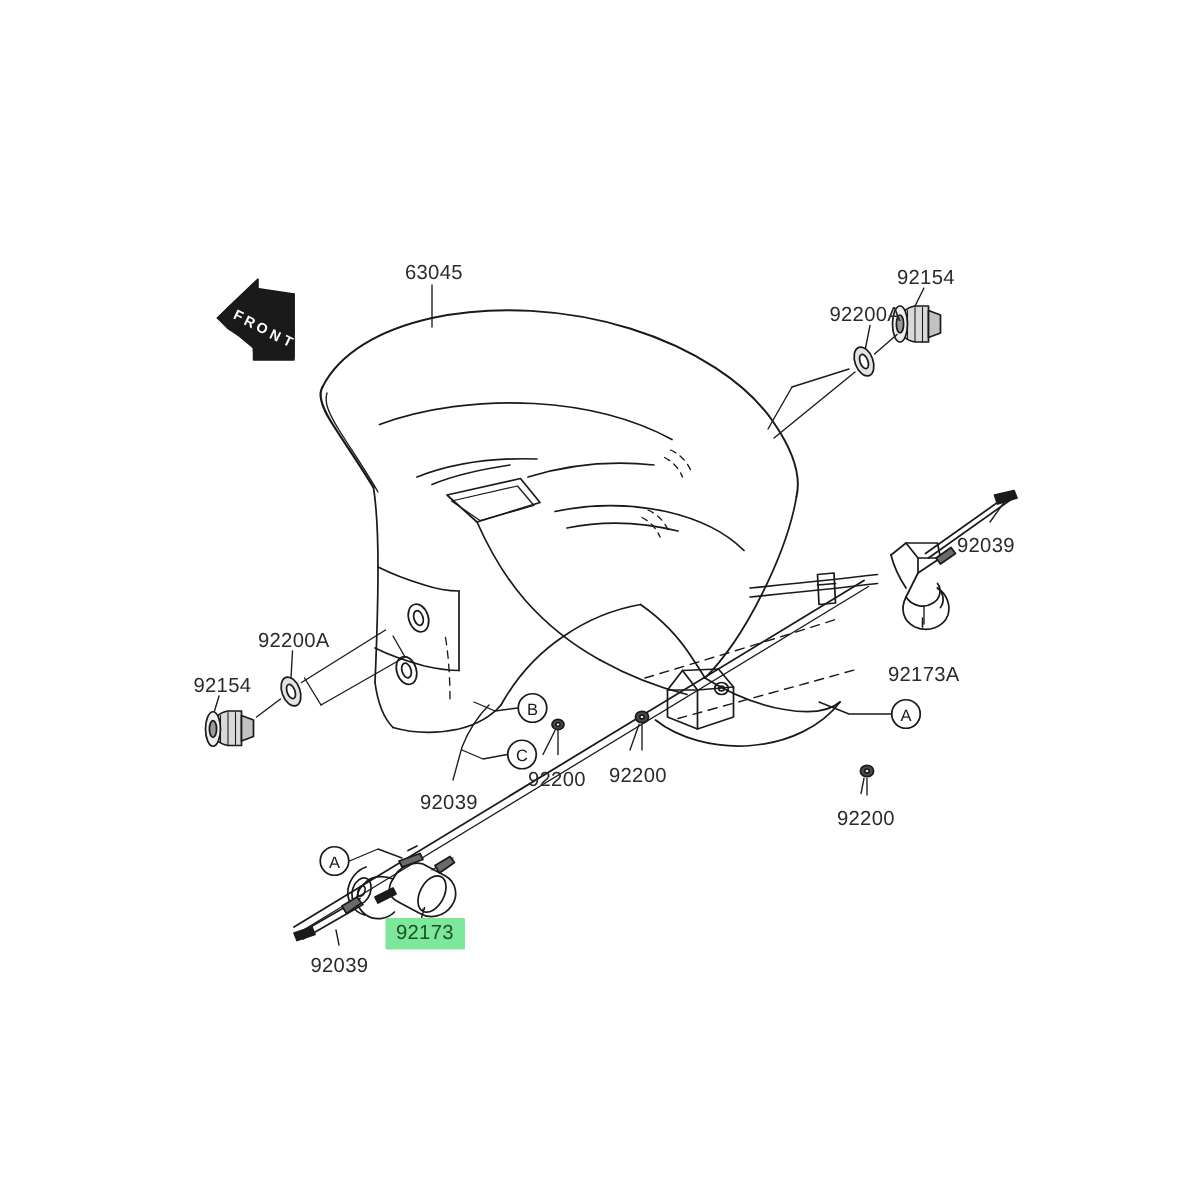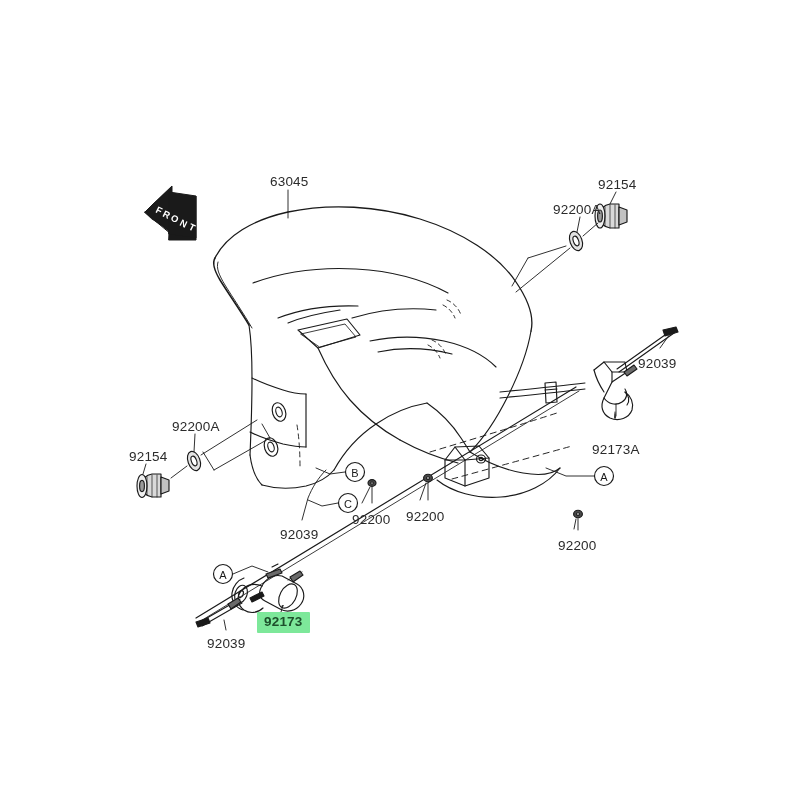--- a/index.html
+++ b/index.html
@@ -32,21 +32,21 @@
     color: #2b2b2b;
     letter-spacing: 0.2px;
     white-space: nowrap;
     line-height: 1;
   }
   .lbl.hl {
     background: #7de89a;
     color: #1d4f2b;
     padding: 3px 7px 4px 7px;
     border-radius: 1px;
-    font-weight: 700;
+    font-weight: 400;
     text-align: right;
   }
 </style>
 </head>
 <body>
 
 <div id="stage">
 
   <svg id="diagram-svg" viewBox="0 0 800 800" xmlns="http://www.w3.org/2000/svg">
 

